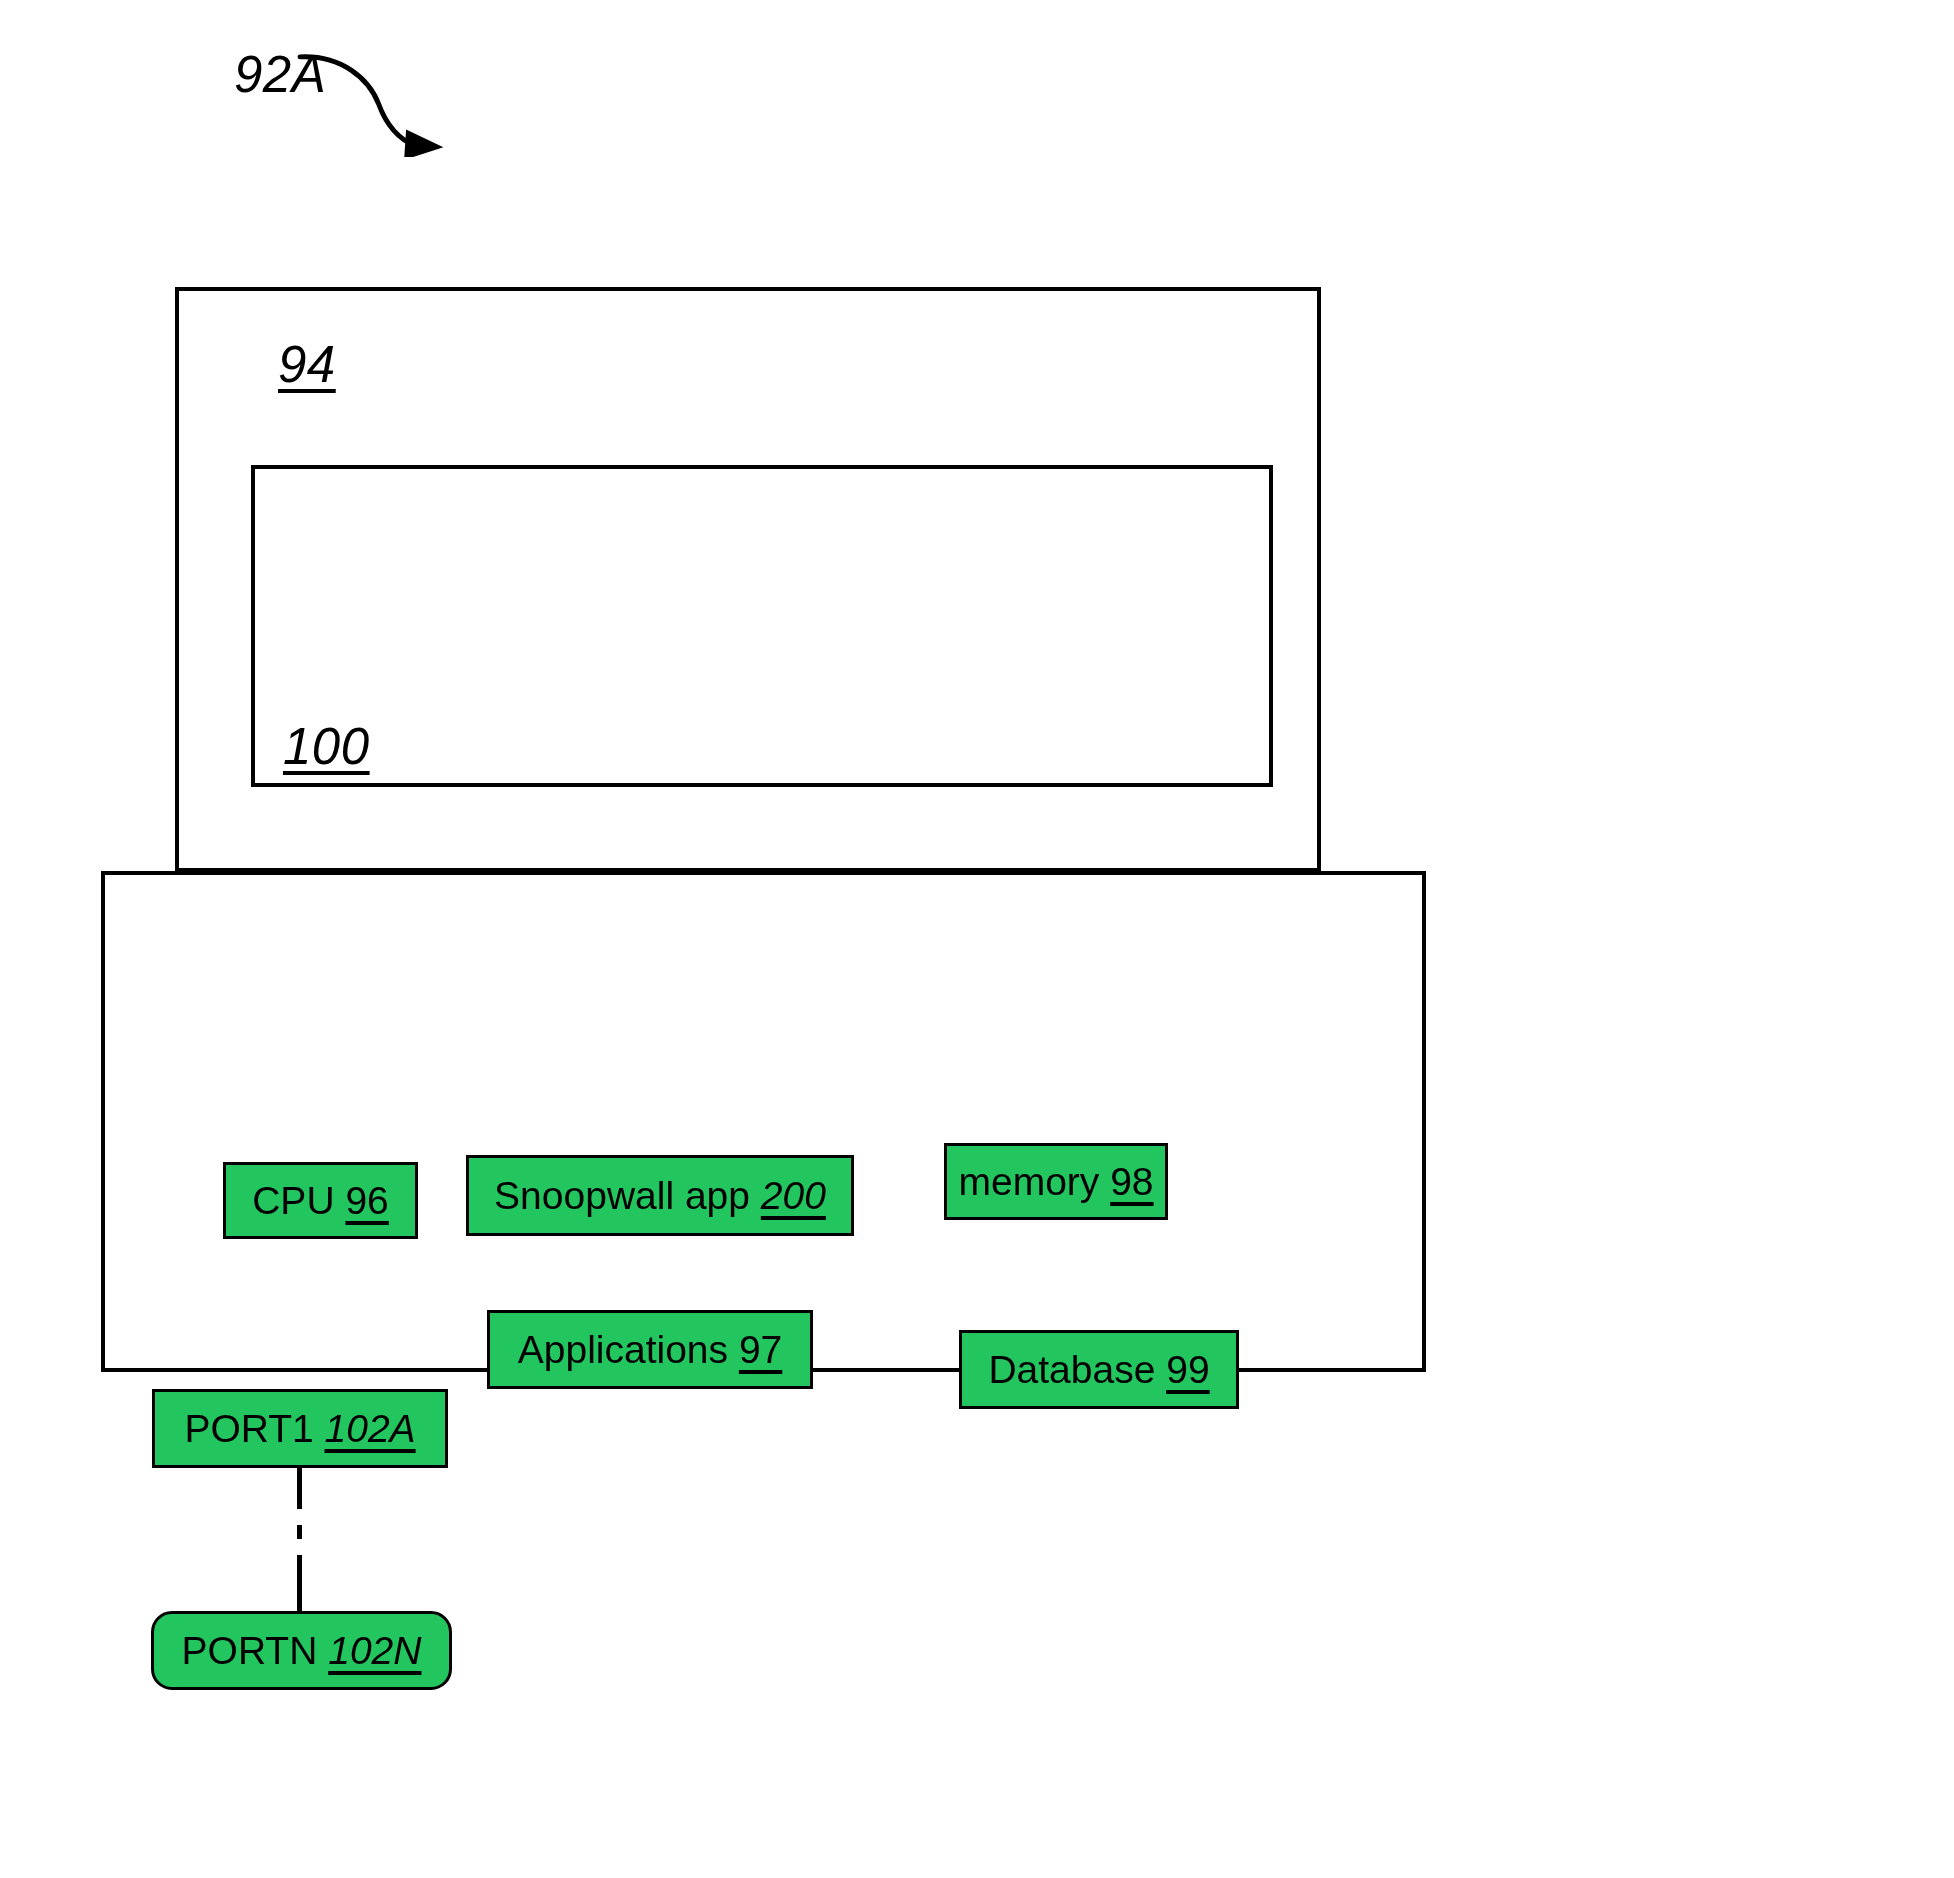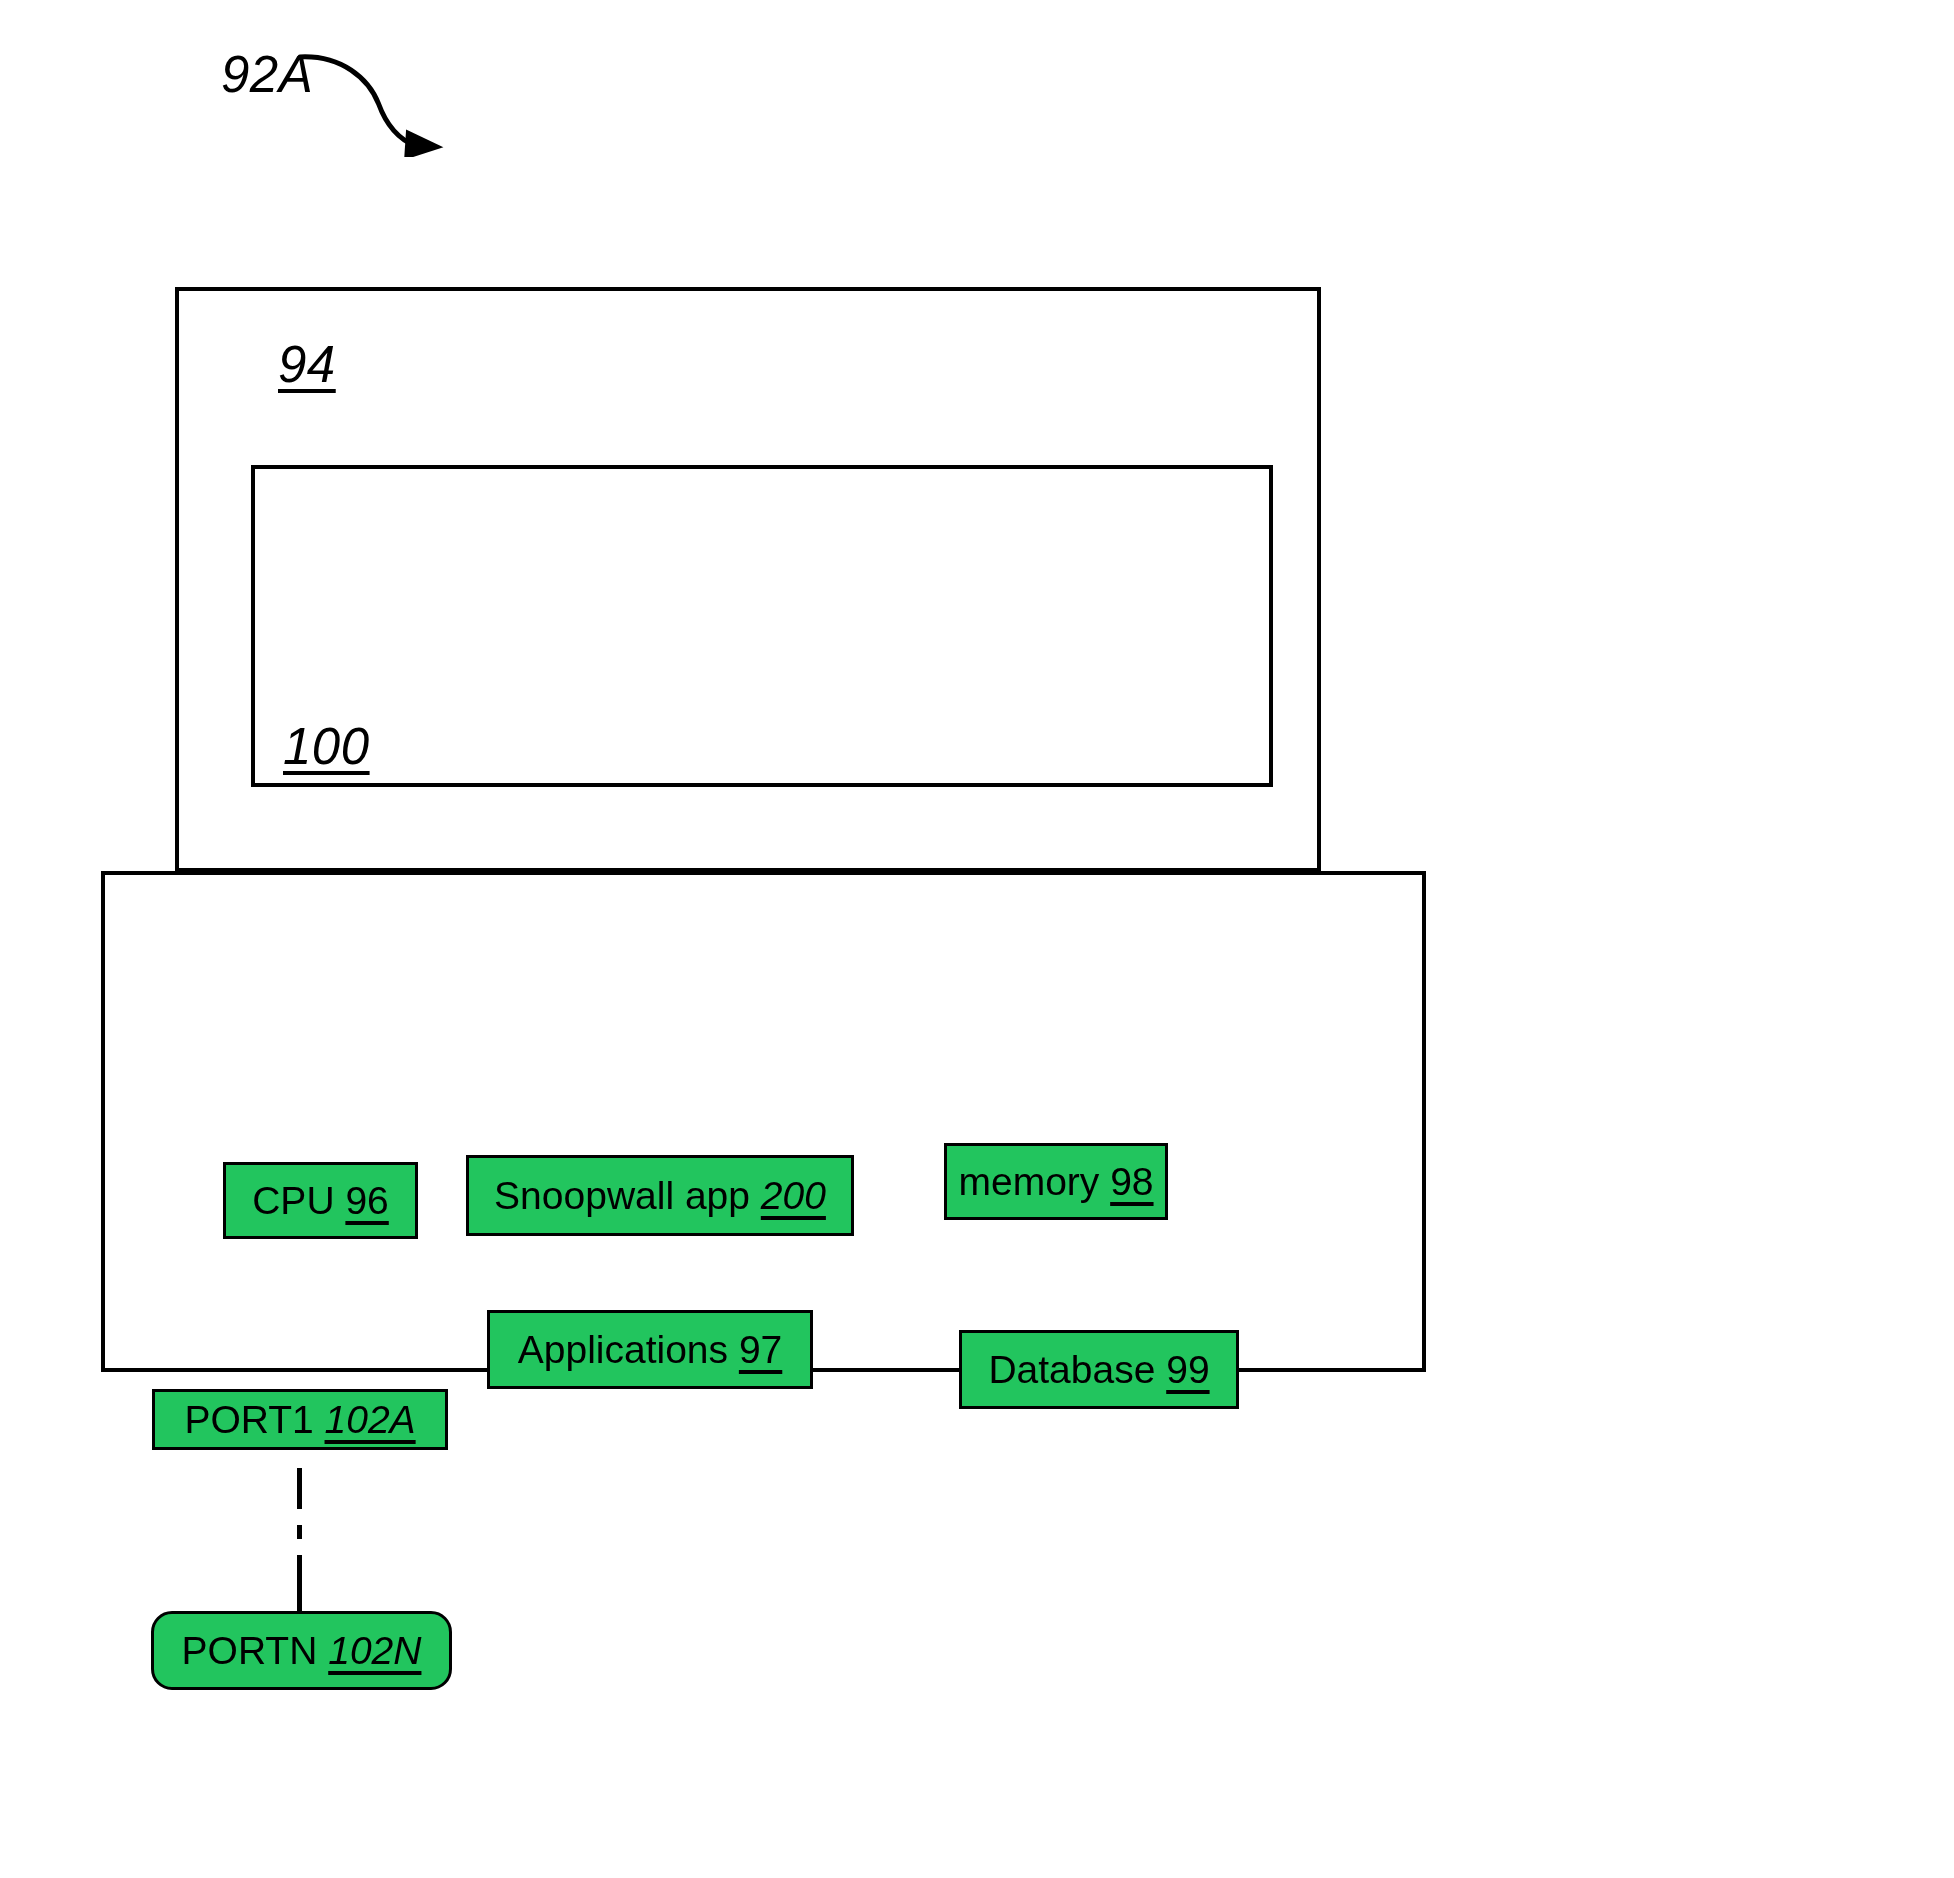--- a/index.html
+++ b/index.html
@@ -103,21 +103,21 @@
     text-decoration: underline;
     text-decoration-thickness: 3.9px;
     text-underline-offset: 6.9px;
   }
 
   #box-cpu        { left: 223px;  top: 1162px; width: 195px; height: 77px; }
   #box-snoopwall  { left: 466px;  top: 1155px; width: 388px; height: 81px; }
   #box-memory     { left: 944px;  top: 1143px; width: 224px; height: 77px; }
   #box-apps       { left: 487px;  top: 1310px; width: 326px; height: 79px; }
   #box-database   { left: 959px;  top: 1330px; width: 280px; height: 79px; }
-  #box-port1      { left: 152px;  top: 1389px; width: 296px; height: 61px; }
+  #box-port1      { left: 152px;  top: 1389px; width: 296px; height: 79px; }
   #box-portn      { left: 151px;  top: 1611px; width: 301px; height: 79px; border-radius: 21px; }
 
   
   #port-connector {
     left: 297px;
     top: 1468px;
     width: 4.9px;
     height: 143px;
     z-index: 4;
     background-image: linear-gradient(
@@ -132,21 +132,21 @@
 
   
   #lead-arrow {
     left: 296px;
     top: 49px;
     width: 177px;
     height: 108px;
     z-index: 5;
   }
 
-  #label-92a { left: 221px; top: 49px; }
+  #label-92a { left: 234px; top: 49px; }
   #label-94  { left: 254px; top: 339px; z-index: 6; margin-left: 24px; }
   #label-100 { left: 283px; top: 721px; z-index: 6; }
 </style>
 </head>
 <body>
 
 <div id="figure">
 
   <div class="abs ref ref-lg" id="label-92a">92A</div>
 

